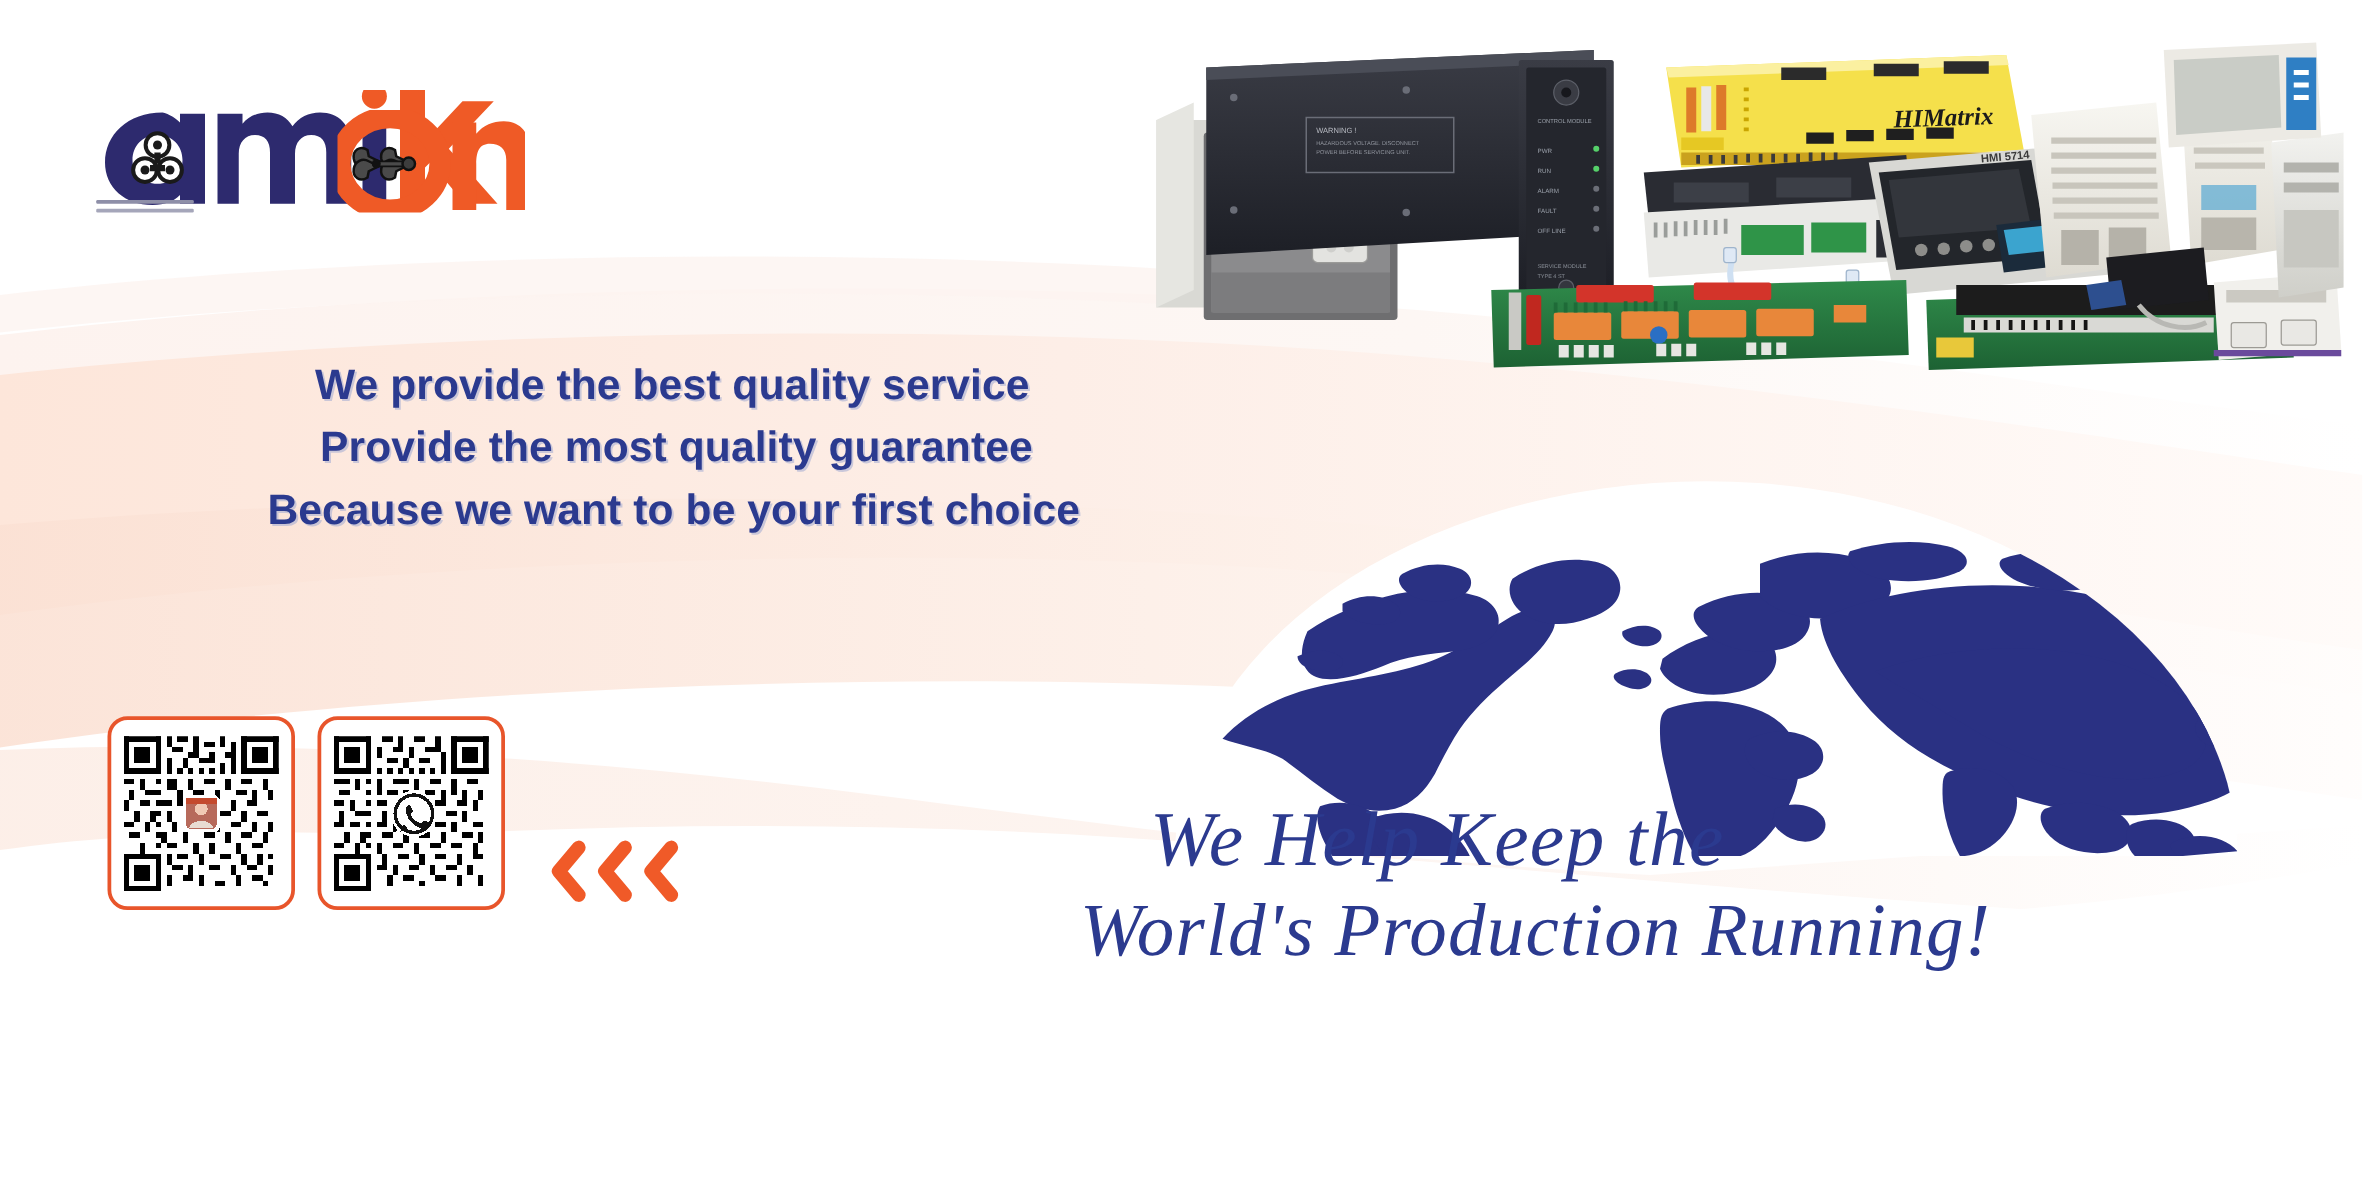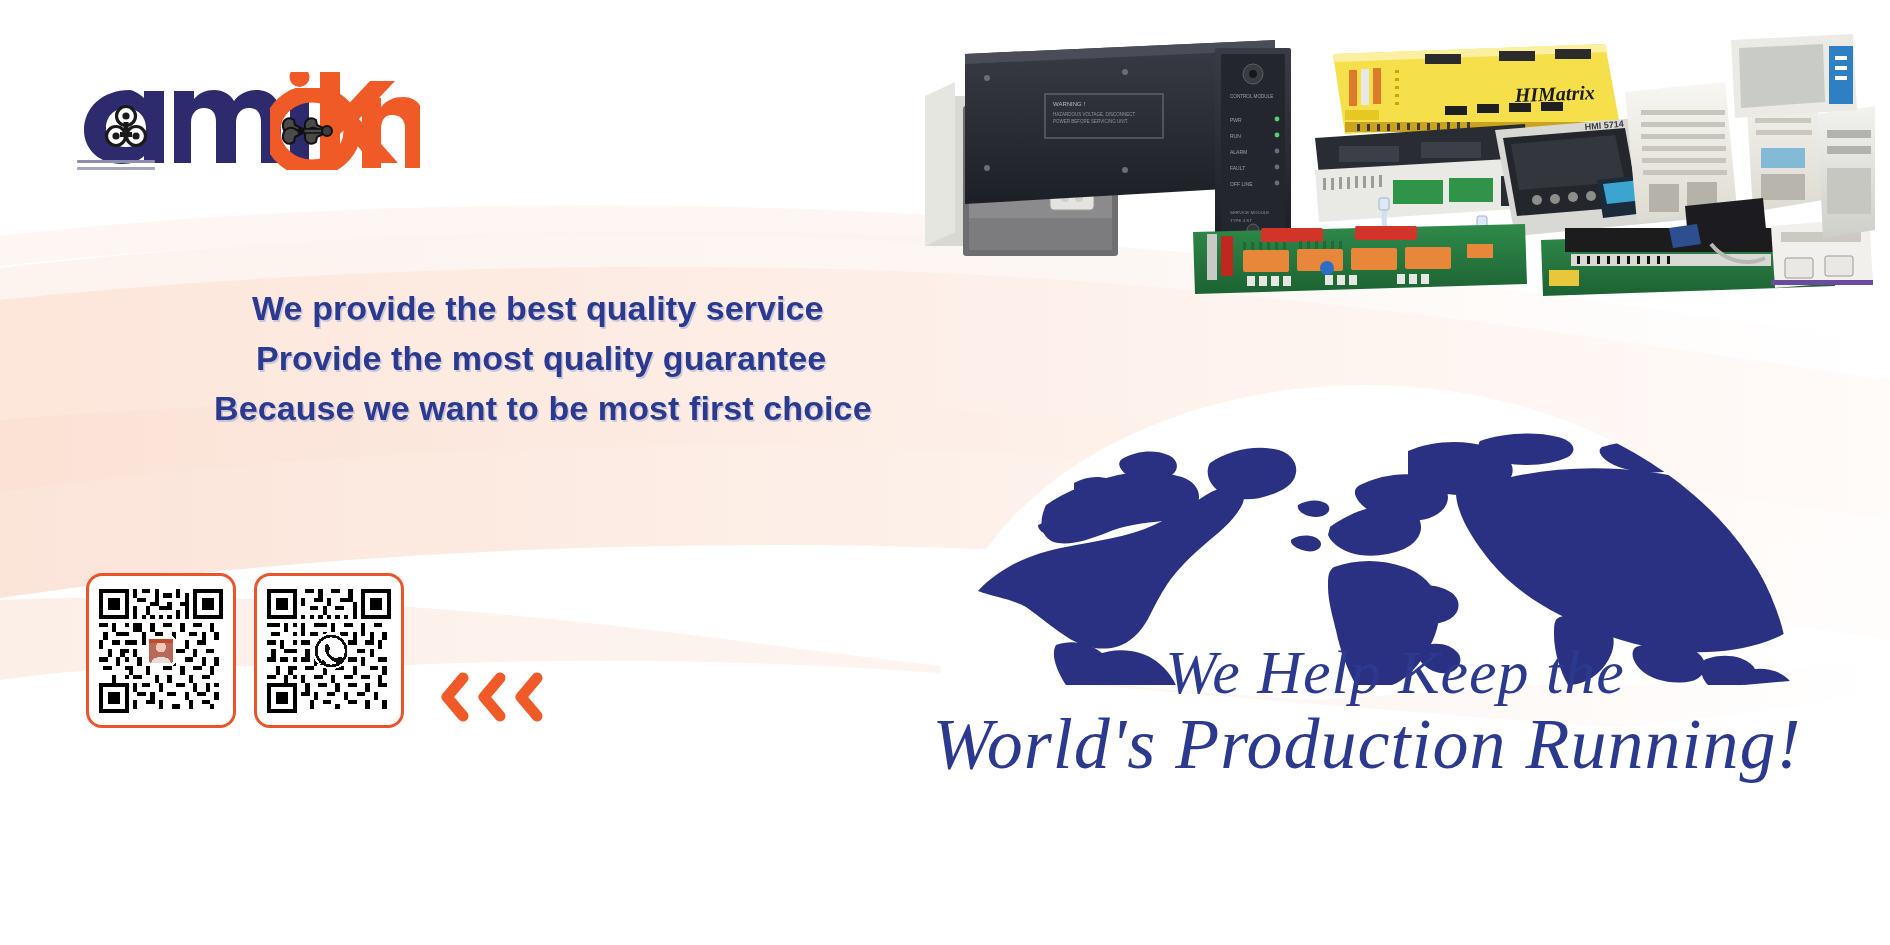--- a/index.html
+++ b/index.html
@@ -53,28 +53,28 @@
   .qr-box svg { display:block; }
 
   
   .chevrons { position:absolute; left:436px; top:672px; display:flex; gap:3px; }
 
   
   .globe-block { position:absolute; left:860px; top:355px; width:1010px; height:590px; }
   .globe-svg { position:absolute; left:0; top:0; }
   .globe-script {
     position:absolute; left:0; top:282px; width:1010px;
-    text-align:center;
+    text-align:left;
     font-family:"Liberation Serif", serif;
     font-style:italic;
     color:#2b3a8f;
     font-weight:normal;
   }
   .globe-script .s1 { font-size:62px; line-height:70px; letter-spacing:1px; padding-left:60px; }
-  .globe-script .s2 { font-size:72px; line-height:74px; letter-spacing:1px; padding-left:4px; }
+  .globe-script .s2 { font-size:60px; line-height:74px; letter-spacing:1px; padding-left:4px; }
 </style>
 </head>
 <body>
 
 <div id="banner">
 
   <svg class="bg-waves" viewBox="0 0 1890 945" preserveAspectRatio="none">
     <defs>
       <linearGradient id="wg1" x1="0" y1="0" x2="1" y2="0">
         <stop offset="0%" stop-color="#fde6da"></stop>
@@ -482,21 +482,21 @@
         <rect x="910" y="38" width="12" height="4"></rect>
           <rect x="910" y="48" width="12" height="4"></rect>
         <rect x="910" y="58" width="12" height="4"></rect>
       </g>
     </g>
   </svg>
 
   <div class="tagline">
     <div class="line l1">We provide the best quality service</div>
     <div class="line l2">Provide the most quality guarantee</div>
-    <div class="line l3">Because we want to be most first choice</div>
+    <div class="line l3">Because we want to be your first choice</div>
   </div>
 
   <div class="qr-row">
 
     <div class="qr-box">
       <svg width="124" height="124" viewBox="0 0 29 29" shape-rendering="crispEdges">
         <rect width="29" height="29" fill="#fff"></rect>
         <g fill="#000">
 
           <rect x="0" y="0" width="7" height="1"></rect>

